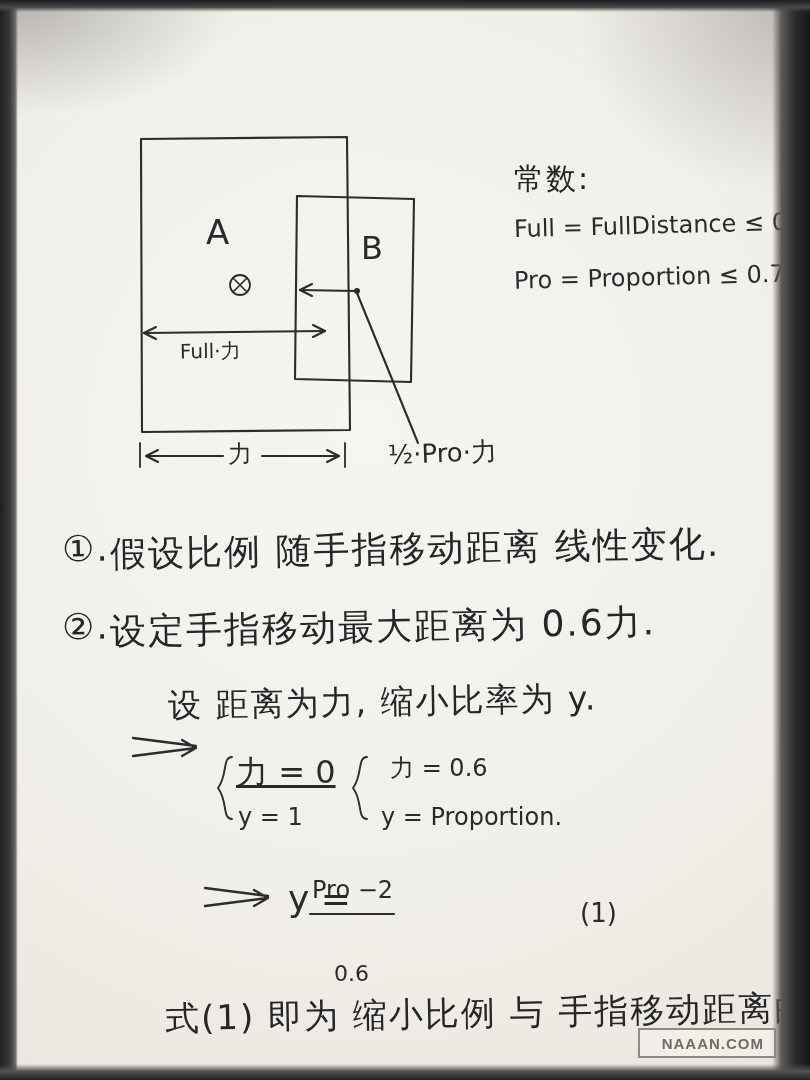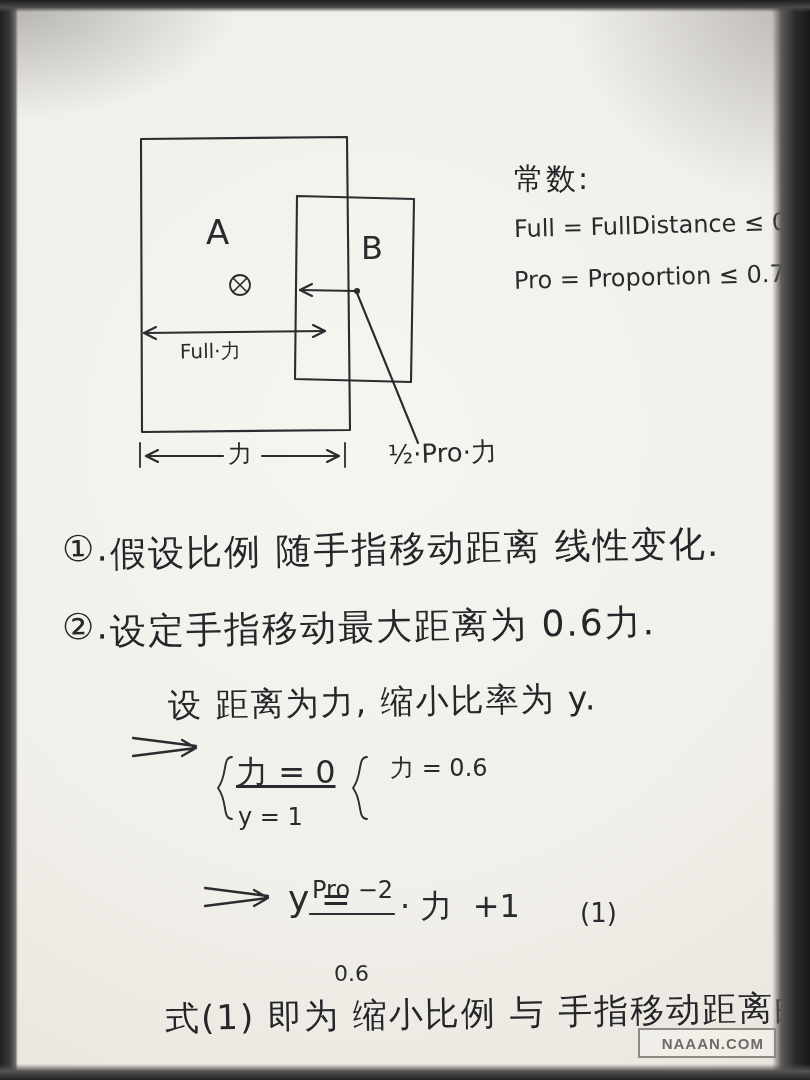--- a/index.html
+++ b/index.html
@@ -156,25 +156,25 @@
   <div class="hw hw-cn" style="left:110px; top:530px; font-size:36px; transform:rotate(-1deg);">假设比例 随手指移动距离 线性变化.</div>
 
   <div class="hw hw-cn" style="left:62px; top:608px; font-size:36px; transform:rotate(-1deg);">②.</div>
   <div class="hw hw-cn" style="left:110px; top:608px; font-size:36px; transform:rotate(-1deg);">设定手指移动最大距离为 0.6力.</div>
 
   <div class="hw hw-cn" style="left:168px; top:685px; font-size:33px; transform:rotate(-1deg);">设 距离为力, 缩小比率为 y.</div>
 
   <div class="hw" style="left:236px; top:756px; font-size:32px;text-decoration:underline;">力 = 0</div>
   <div class="hw" style="left:238px; top:805px; font-size:24px;">y = 1</div>
   <div class="hw" style="left:381px; top:756px; font-size:24px;margin-left:9px;">力 = 0.6</div>
+  <div class="hw" style="left:381px; top:805px; font-size:24px;">y = Proportion.</div>
 
   <div class="hw" style="left:288px; top:880px; font-size:36px;">y =</div>
   <div class="hw" style="left:312px; top:878px; font-size:24px;">Pro −2</div>
   <div class="hw" style="left:334px; top:962px; font-size:22px;">0.6</div>
-  <div class="hw" style="left:400px; top:890px; font-size:32px;">· 力  +1</div>
   <div class="hw" style="left:580px; top:900px; font-size:26px;">(1)</div>
 
   <div class="hw hw-cn" style="left:165px; top:995px; font-size:34px; transform:rotate(-1deg);">式(1) 即为 缩小比例 与 手指移动距离的关系</div>
 
   <div class="edge-left"></div>
   <div class="edge-right"></div>
   <div class="edge-top"></div>
   <div class="edge-bottom"></div>
 
   <div class="watermark">NAAAN.COM</div>

